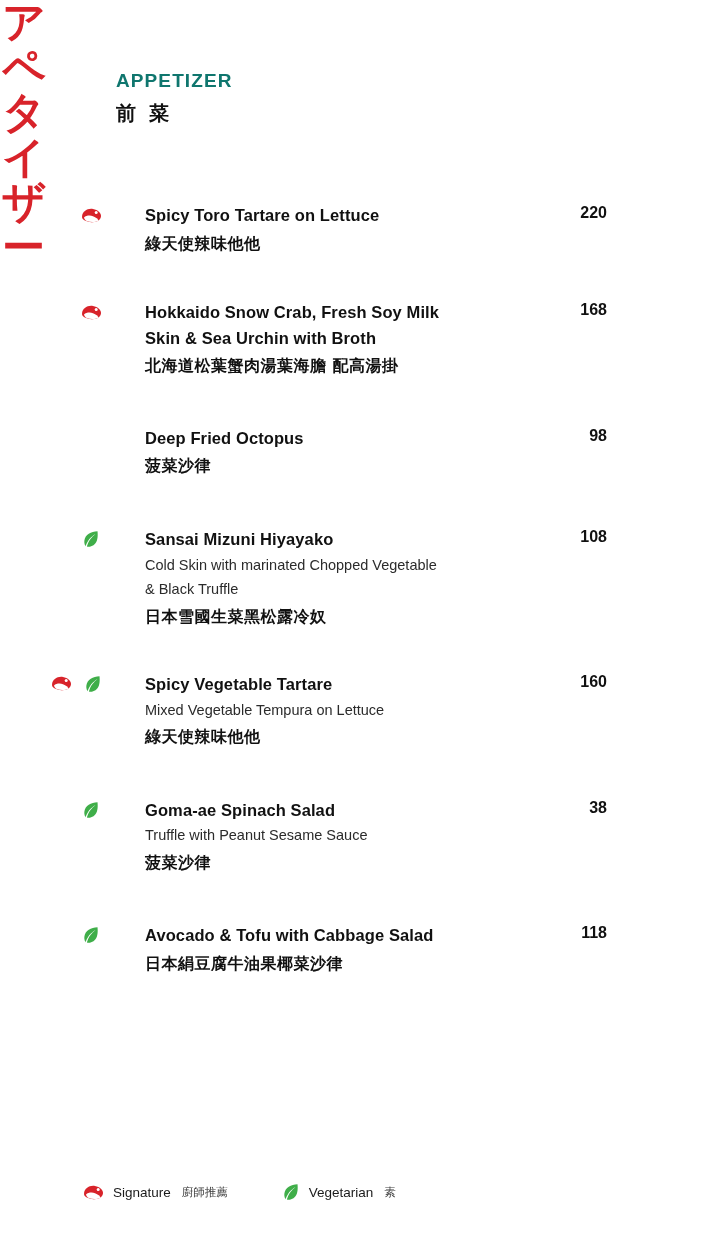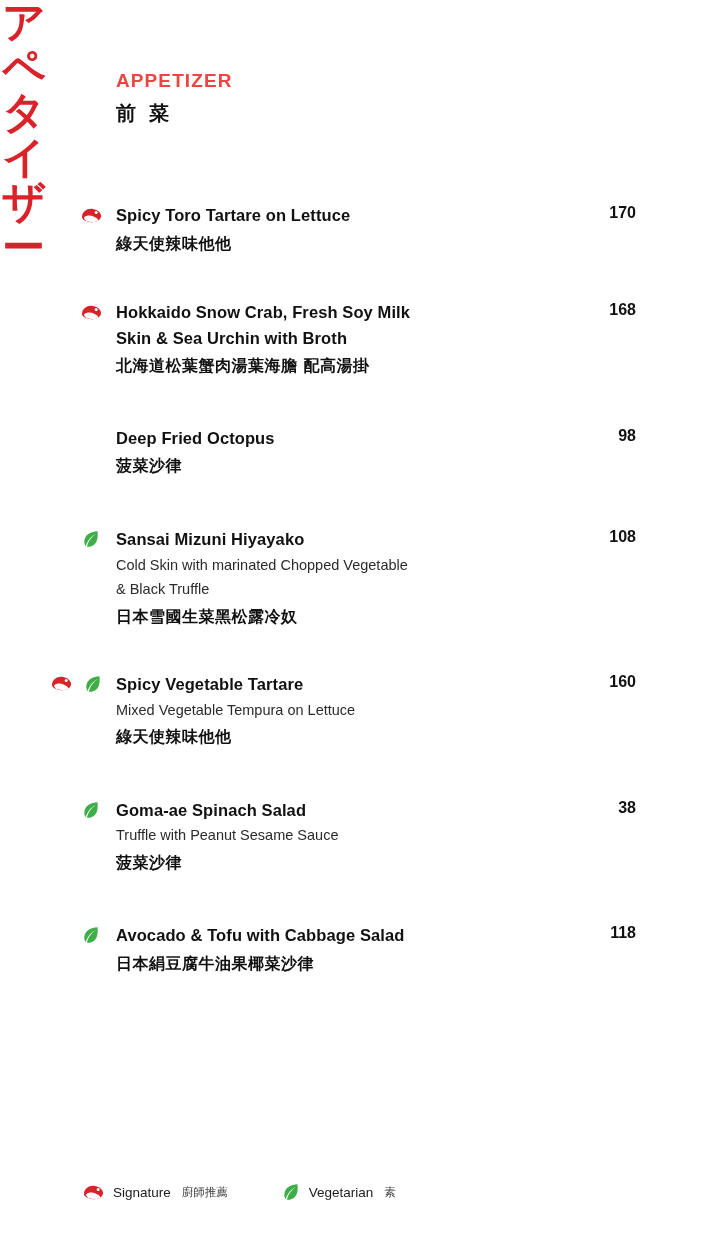--- a/index.html
+++ b/index.html
@@ -43,21 +43,21 @@
     width: 520px;
   }
 
   .section-head {
     padding-top: 70px;
   }
   .section-head .en {
     font-size: 19px;
     font-weight: 700;
     letter-spacing: 1.1px;
-    color: #ef4444;
+    color: #0f766e;
     margin: 0;
   }
   .section-head .zh {
     font-family: "DejaVu Sans", sans-serif;
     font-size: 20px;
     font-weight: 700;
     color: #111;
     margin-top: 8px;
     letter-spacing: 3px;
   }
@@ -65,21 +65,21 @@
   .items {
     margin-top: 76px;
   }
 
   .item {
     position: relative;
     margin-bottom: 35px;
   }
   .item-row {
     display: flex;
-    justify-content: space-between;
+    justify-content: center;
     align-items: flex-start;
   }
   .item-text {
     width: 420px;
   }
   .name {
     font-size: 16.5px;
     font-weight: 700;
     line-height: 1.55;
     color: #111;
@@ -191,21 +191,21 @@
             <path d="M4 11.5 C6 9.5, 10 9, 13 10.2 C16 11.4, 18 13, 18.6 14.6 C15.6 16.5, 10.4 16.6, 6.6 15 C5.2 14.2, 4.3 12.9, 4 11.5 Z" fill="#ffffff"></path>
             <circle cx="16.2" cy="6.6" r="1.5" fill="#ffffff"></circle>
           </svg>
         </span>
       </div>
       <div class="item-row">
         <div class="item-text">
           <div class="name">Spicy Toro Tartare on Lettuce</div>
           <div class="zhname">綠天使辣味他他</div>
         </div>
-        <div class="price">170</div>
+        <div class="price">220</div>
       </div>
     </div>
 
     <div class="item" style="margin-bottom:47px;">
       <div class="icons one" style="top:3px;">
         <span class="ic ic-sig">
           <svg class="sig" width="22" height="18" viewBox="0 0 22 18">
             <path d="M2 11 C2 5, 8 2, 13 3 C18 4, 21 7, 21 10 C21 14, 16 17, 10 16 C5.5 15.2, 2 13.6, 2 11 Z" fill="#d8232a"></path>
             <path d="M4 11.5 C6 9.5, 10 9, 13 10.2 C16 11.4, 18 13, 18.6 14.6 C15.6 16.5, 10.4 16.6, 6.6 15 C5.2 14.2, 4.3 12.9, 4 11.5 Z" fill="#ffffff"></path>
             <circle cx="16.2" cy="6.6" r="1.5" fill="#ffffff"></circle>

